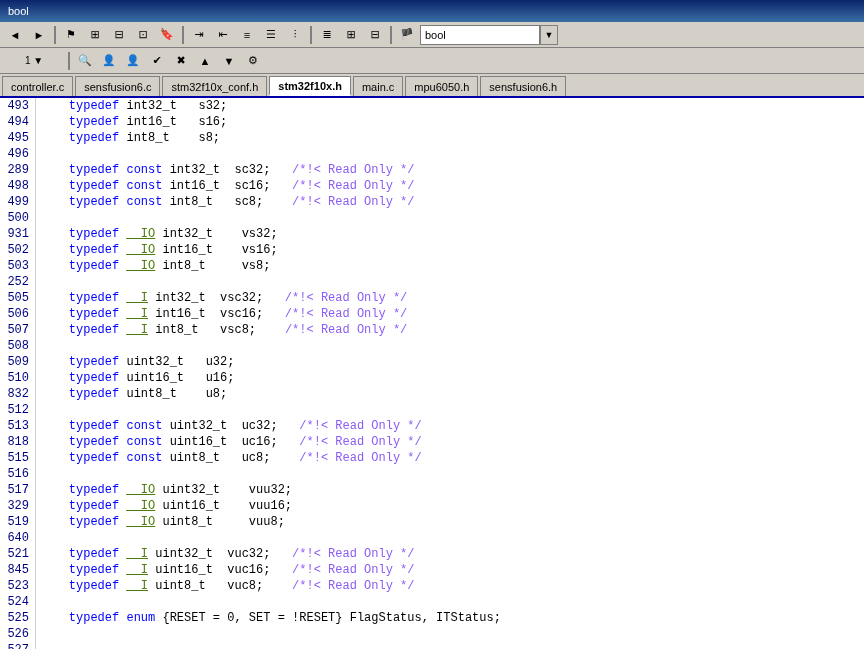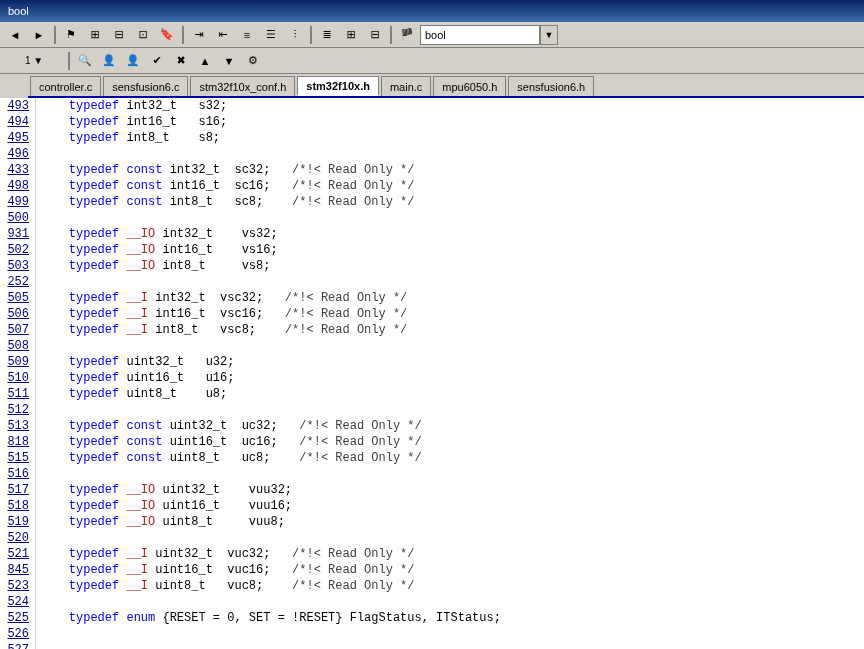--- a/index.html
+++ b/index.html
@@ -76,21 +76,20 @@
       cursor: pointer;
       font-size: 9px;
     }
 
     .tabs-bar {
       background: #d4d0c8;
       display: flex;
       align-items: flex-end;
       padding: 2px 2px 0 2px;
       border-bottom: 2px solid #0000aa;
-      margin-left: 28px;
     }
 
     .tab {
       display: flex;
       align-items: center;
       padding: 2px 8px;
       background: #d4d0c8;
       border: 1px solid #808080;
       border-bottom: none;
       margin-right: 2px;
@@ -129,32 +128,31 @@
       flex: 1;
       white-space: pre;
       background: #ffffff;
       color: #000000;
     }
 
     .line-number {
       height: 16px;
       line-height: 16px;
       font-size: 12px;
-      text-decoration: underline;
     }
 
     .code-line {
       height: 16px;
       line-height: 16px;
       font-size: 12px;
     }
 
     .kw-blue { color: #0000ff; }
-    .kw-teal { color: #b91c1c; }
-    .comment { color: #404040; text-align: right; }
+    .kw-teal { color: #4d7c0f; text-decoration: underline; }
+    .comment { color: #8b5cf6; text-align: right; }
 
     .toolbar-input-group {
       display: flex;
       align-items: center;
     }
   </style>
 </head>
 <body>
 
 <div class="titlebar">
@@ -224,44 +222,44 @@
     <span>sensfusion6.h</span>
   </div>
 </div>
 
 <div class="code-area">
   <div class="line-numbers" id="line-numbers-container">
       <div class="line-number">493</div>
       <div class="line-number">494</div>
       <div class="line-number">495</div>
       <div class="line-number">496</div>
-      <div class="line-number">433</div>
+      <div class="line-number">289</div>
       <div class="line-number">498</div>
       <div class="line-number">499</div>
       <div class="line-number">500</div>
       <div class="line-number">931</div>
       <div class="line-number">502</div>
       <div class="line-number">503</div>
       <div class="line-number">252</div>
       <div class="line-number">505</div>
       <div class="line-number">506</div>
       <div class="line-number">507</div>
       <div class="line-number">508</div>
       <div class="line-number">509</div>
       <div class="line-number">510</div>
-      <div class="line-number">511</div>
+      <div class="line-number">832</div>
       <div class="line-number">512</div>
       <div class="line-number">513</div>
       <div class="line-number">818</div>
       <div class="line-number">515</div>
       <div class="line-number">516</div>
       <div class="line-number">517</div>
-      <div class="line-number">518</div>
+      <div class="line-number">329</div>
       <div class="line-number">519</div>
-      <div class="line-number">520</div>
+      <div class="line-number">640</div>
       <div class="line-number">521</div>
       <div class="line-number">845</div>
       <div class="line-number">523</div>
       <div class="line-number">524</div>
       <div class="line-number">525</div>
       <div class="line-number">526</div>
       <div class="line-number">527</div>
     </div>
   <div class="code-content" id="code-content-container"><div class="code-line">    <span class="kw-blue">typedef</span> int32_t   s32;</div><div class="code-line">    <span class="kw-blue">typedef</span> int16_t   s16;</div><div class="code-line">    <span class="kw-blue">typedef</span> int8_t    s8;</div><div class="code-line">&nbsp;</div><div class="code-line">    <span class="kw-blue">typedef</span> <span class="kw-blue">const</span> int32_t  sc32;<span class="comment">   /*!&lt; Read Only */</span></div><div class="code-line">    <span class="kw-blue">typedef</span> <span class="kw-blue">const</span> int16_t  sc16;<span class="comment">   /*!&lt; Read Only */</span></div><div class="code-line">    <span class="kw-blue">typedef</span> <span class="kw-blue">const</span> int8_t   sc8;<span class="comment">    /*!&lt; Read Only */</span></div><div class="code-line">&nbsp;</div><div class="code-line">    <span class="kw-blue">typedef</span> <span class="kw-teal">__IO</span> int32_t    vs32;</div><div class="code-line">    <span class="kw-blue">typedef</span> <span class="kw-teal">__IO</span> int16_t    vs16;</div><div class="code-line">    <span class="kw-blue">typedef</span> <span class="kw-teal">__IO</span> int8_t     vs8;</div><div class="code-line">&nbsp;</div><div class="code-line">    <span class="kw-blue">typedef</span> <span class="kw-teal">__I</span> int32_t  vsc32;<span class="comment">   /*!&lt; Read Only */</span></div><div class="code-line">    <span class="kw-blue">typedef</span> <span class="kw-teal">__I</span> int16_t  vsc16;<span class="comment">   /*!&lt; Read Only */</span></div><div class="code-line">    <span class="kw-blue">typedef</span> <span class="kw-teal">__I</span> int8_t   vsc8;<span class="comment">    /*!&lt; Read Only */</span></div><div class="code-line">&nbsp;</div><div class="code-line">    <span class="kw-blue">typedef</span> uint32_t   u32;</div><div class="code-line">    <span class="kw-blue">typedef</span> uint16_t   u16;</div><div class="code-line">    <span class="kw-blue">typedef</span> uint8_t    u8;</div><div class="code-line">&nbsp;</div><div class="code-line">    <span class="kw-blue">typedef</span> <span class="kw-blue">const</span> uint32_t  uc32;<span class="comment">   /*!&lt; Read Only */</span></div><div class="code-line">    <span class="kw-blue">typedef</span> <span class="kw-blue">const</span> uint16_t  uc16;<span class="comment">   /*!&lt; Read Only */</span></div><div class="code-line">    <span class="kw-blue">typedef</span> <span class="kw-blue">const</span> uint8_t   uc8;<span class="comment">    /*!&lt; Read Only */</span></div><div class="code-line">&nbsp;</div><div class="code-line">    <span class="kw-blue">typedef</span> <span class="kw-teal">__IO</span> uint32_t    vuu32;</div><div class="code-line">    <span class="kw-blue">typedef</span> <span class="kw-teal">__IO</span> uint16_t    vuu16;</div><div class="code-line">    <span class="kw-blue">typedef</span> <span class="kw-teal">__IO</span> uint8_t     vuu8;</div><div class="code-line">&nbsp;</div><div class="code-line">    <span class="kw-blue">typedef</span> <span class="kw-teal">__I</span> uint32_t  vuc32;<span class="comment">   /*!&lt; Read Only */</span></div><div class="code-line">    <span class="kw-blue">typedef</span> <span class="kw-teal">__I</span> uint16_t  vuc16;<span class="comment">   /*!&lt; Read Only */</span></div><div class="code-line">    <span class="kw-blue">typedef</span> <span class="kw-teal">__I</span> uint8_t   vuc8;<span class="comment">    /*!&lt; Read Only */</span></div><div class="code-line">&nbsp;</div><div class="code-line">    <span class="kw-blue">typedef</span> <span class="kw-blue">enum</span> {RESET = 0, SET = !RESET} FlagStatus, ITStatus;</div><div class="code-line">&nbsp;</div><div class="code-line">&nbsp;</div></div>
 </div>

